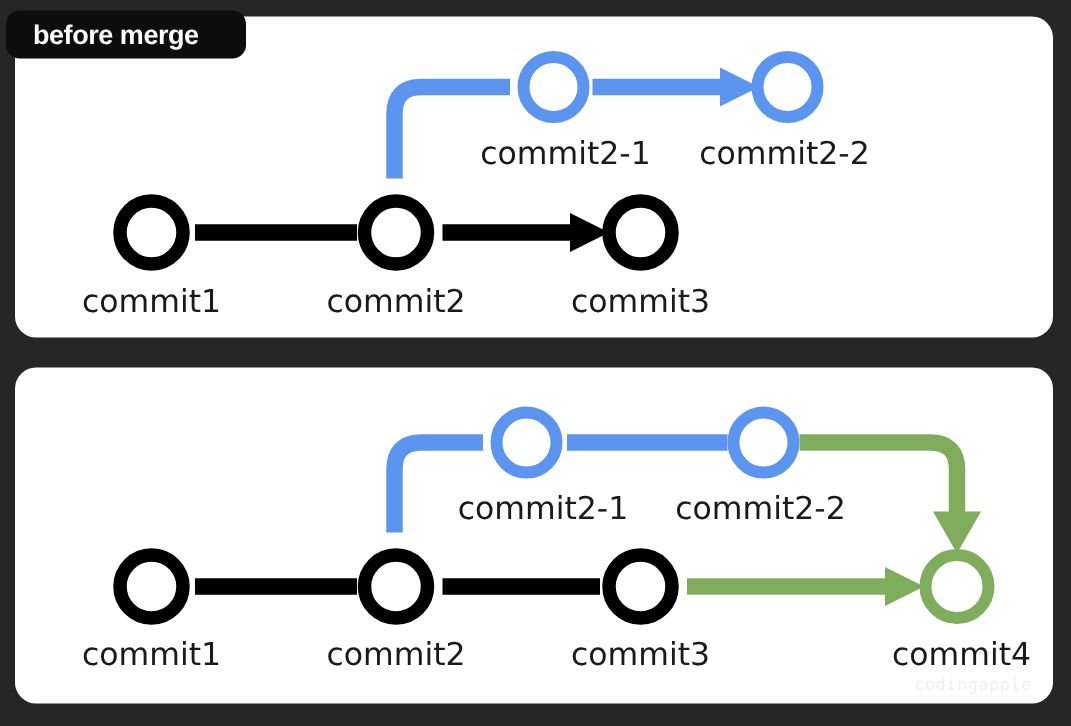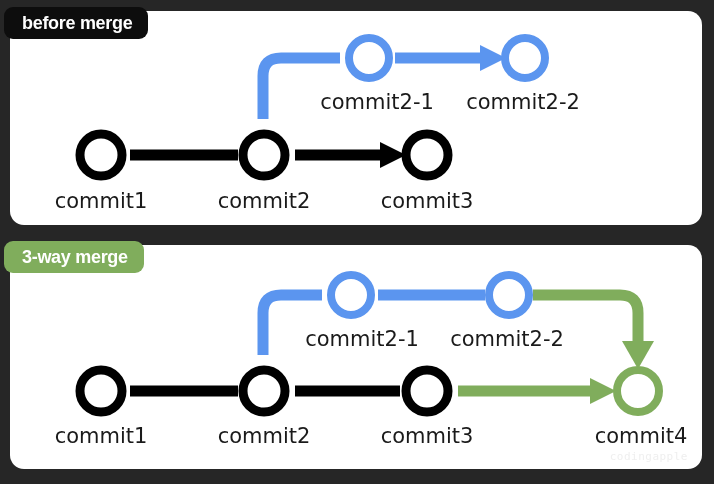--- a/index.html
+++ b/index.html
@@ -37,21 +37,21 @@
     top: 245px;
     width: 692px;
     height: 224px;
   }
 
   .badge {
     position: absolute;
     display: flex;
     align-items: center;
     justify-content: center;
-    padding: 0 16px 0 18px;
+    padding: 0 32px 0 18px;
     height: 32px;
     border-radius: 9px;
     font-size: 18px;
     font-weight: bold;
     color: #ffffff;
     letter-spacing: -0.3px;
     white-space: nowrap;
     z-index: 5;
   }
   #badge-before {
@@ -155,17 +155,14 @@
       <text class="node-label" x="254" y="198">commit2</text>
       <text class="node-label" x="417" y="198">commit3</text>
       <text class="node-label" x="631" y="198">commit4</text>
       <text class="node-label" x="352" y="101">commit2-1</text>
       <text class="node-label" x="497" y="101">commit2-2</text>
     </svg>
 
     <div class="watermark">codingapple</div>
   </div>
 
-  <div class="badge" id="badge-merge">
-    <span>3-way merge</span>
-  </div>
 
 </div>
 
 </body></html>

